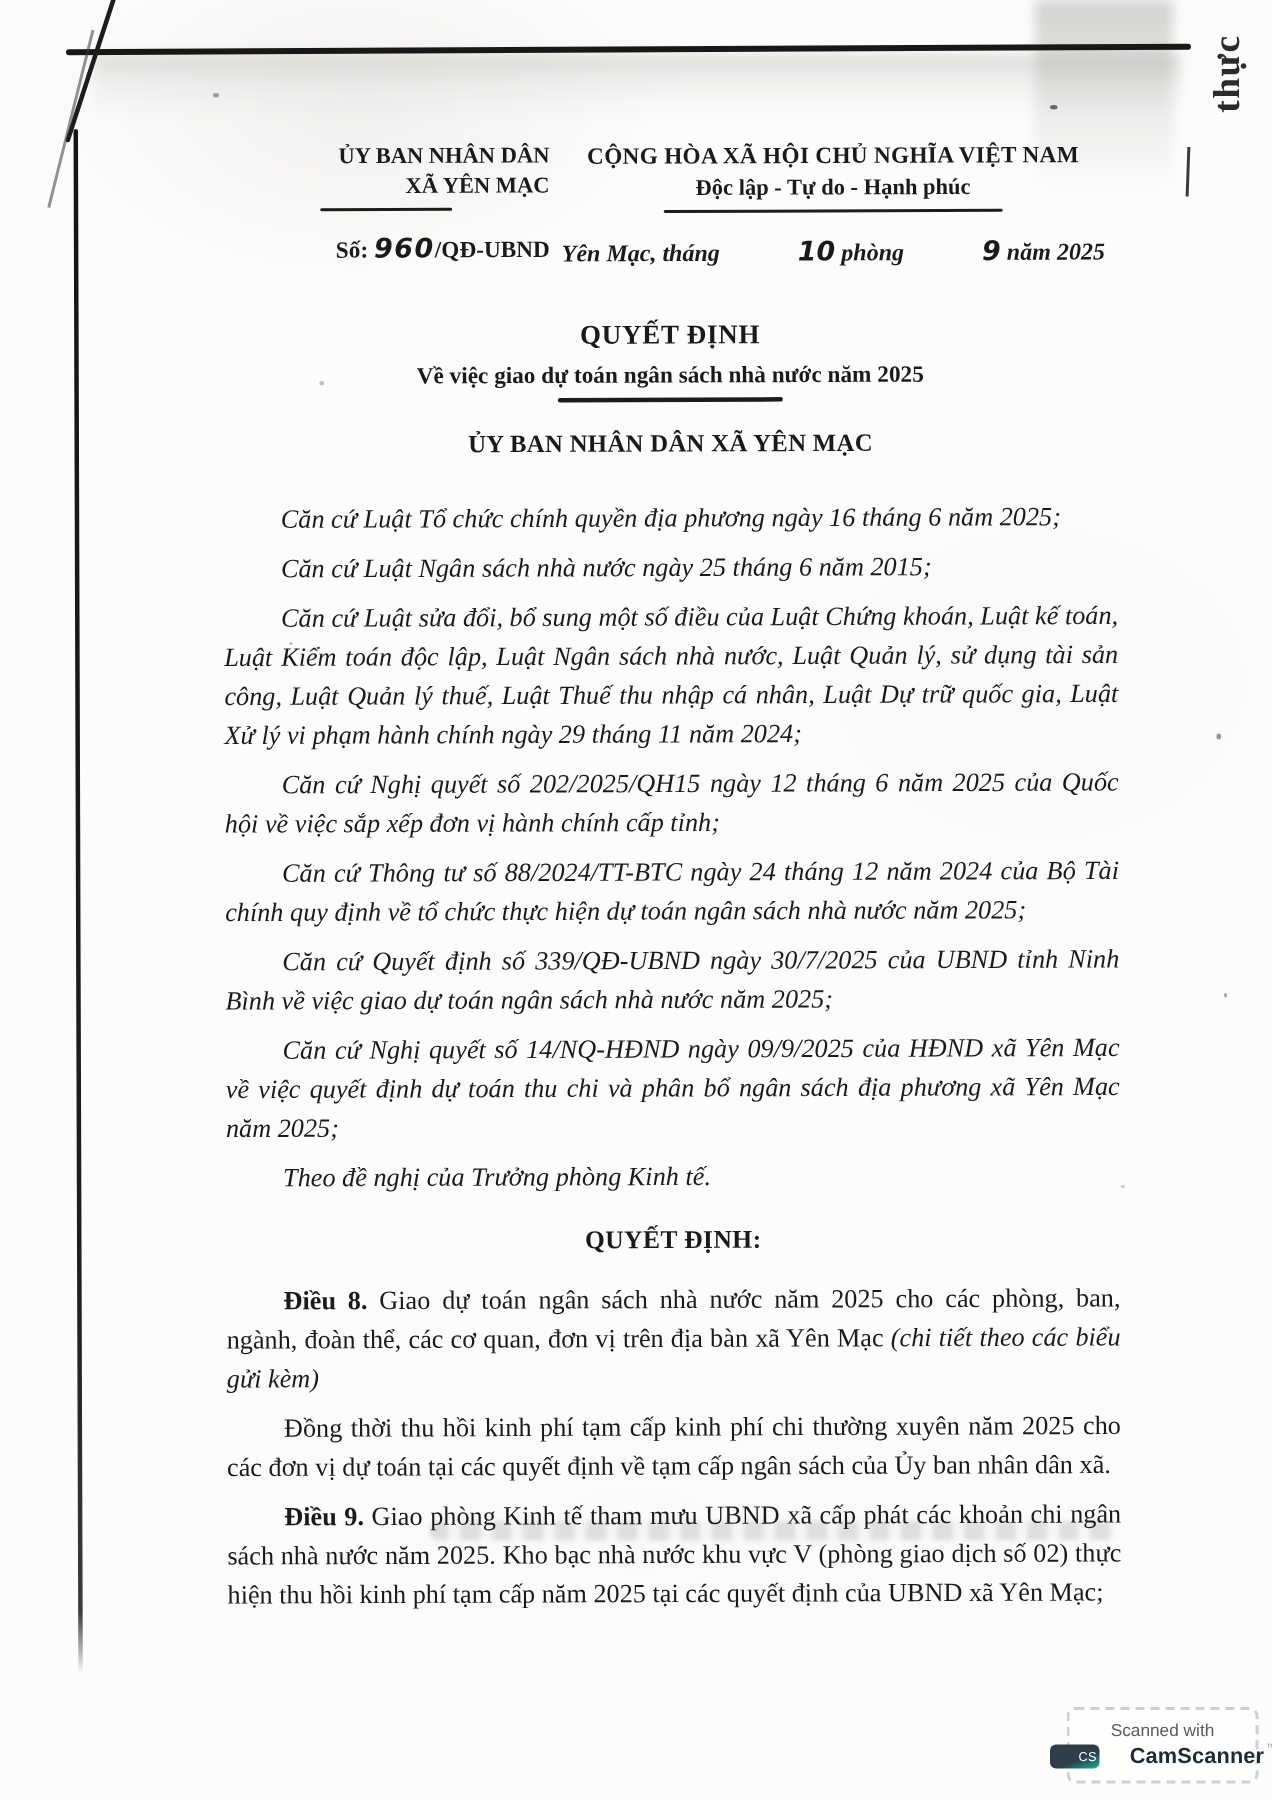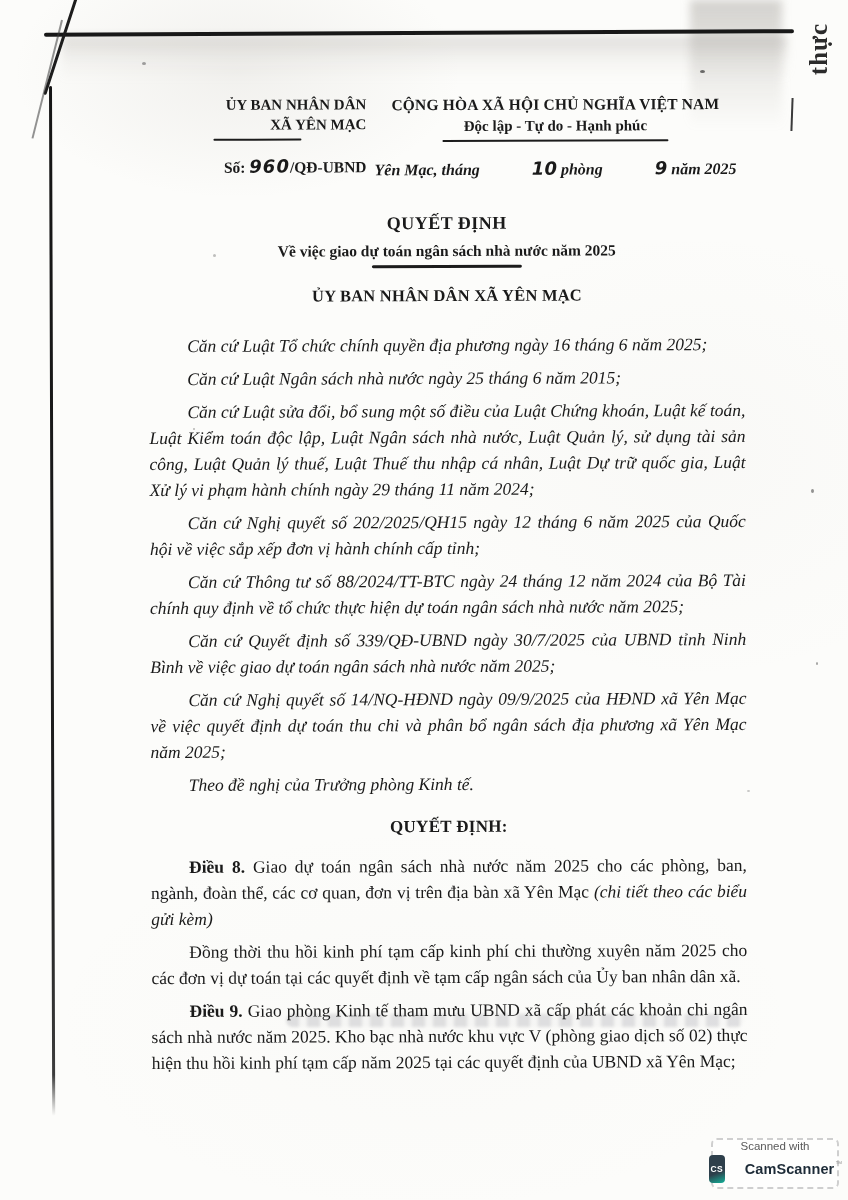--- a/index.html
+++ b/index.html
@@ -63,27 +63,27 @@
   .body-text{margin-top:26px;}
   .para{font-size:17.5px;line-height:26px;text-align:justify;text-indent:38px;margin:0 0 7px 0;}
   .preamble .para{font-style:italic;}
   .decision-heading{text-align:center;font-weight:700;font-size:17px;margin:20px 0 16px 0;letter-spacing:.3px;}
   .article .label{font-weight:700;}
   .article .tail{font-style:italic;}
 
   
   .cs-badge{position:absolute;left:711px;top:1138px;width:124px;height:47px;
     border:2px dashed #cfcfcf;border-radius:6px;display:flex;flex-direction:column;
-    align-items:center;justify-content:flex-start;background:rgba(255,255,255,0.6);
+    align-items:center;justify-content:center;background:rgba(255,255,255,0.6);
     font-family:"Liberation Sans",sans-serif;}
   .cs-line1{font-size:11.5px;color:#5a5a5a;line-height:1.1;}
   .cs-line2{display:flex;align-items:center;margin-top:2px;}
-  .cs-logo{width:16px;height:28px;border-radius:4px;margin-right:4px;
+  .cs-logo{width:16px;height:16px;border-radius:4px;margin-right:4px;
     background:linear-gradient(160deg,#2e3f4b 55%,#2e3f4b 62%,#14b29a 100%);
-    color:#ffffff;font-size:8.5px;font-weight:700;display:flex;align-items:center;justify-content:center;letter-spacing:.3px;}
+    color:#ffffff;font-size:8.5px;font-weight:400;display:flex;align-items:center;justify-content:center;letter-spacing:.3px;padding-left:17px;}
   .cs-name{font-size:14.5px;font-weight:700;color:#1d2b37;letter-spacing:.1px;margin-left:16px;}
   .cs-tm{font-size:7px;color:#9a9a9a;vertical-align:top;position:relative;top:-5px;left:1px;}
 </style>
 </head>
 <body>
 
 <div class="page">
 
   <div class="art top-shadow-band"></div>
   <div class="art corner-streak"></div>

